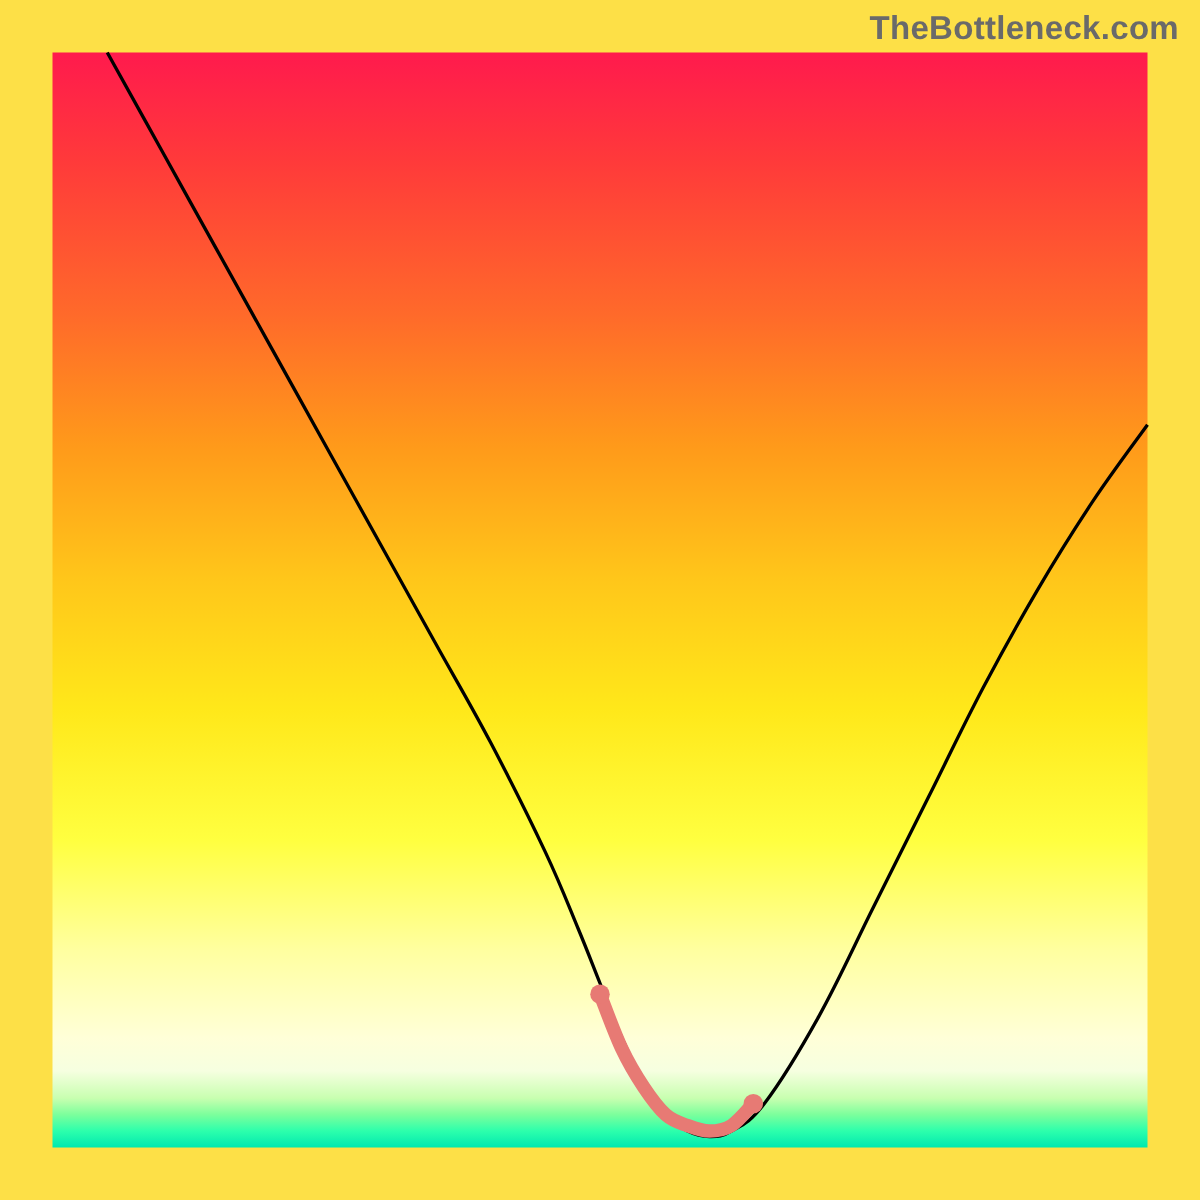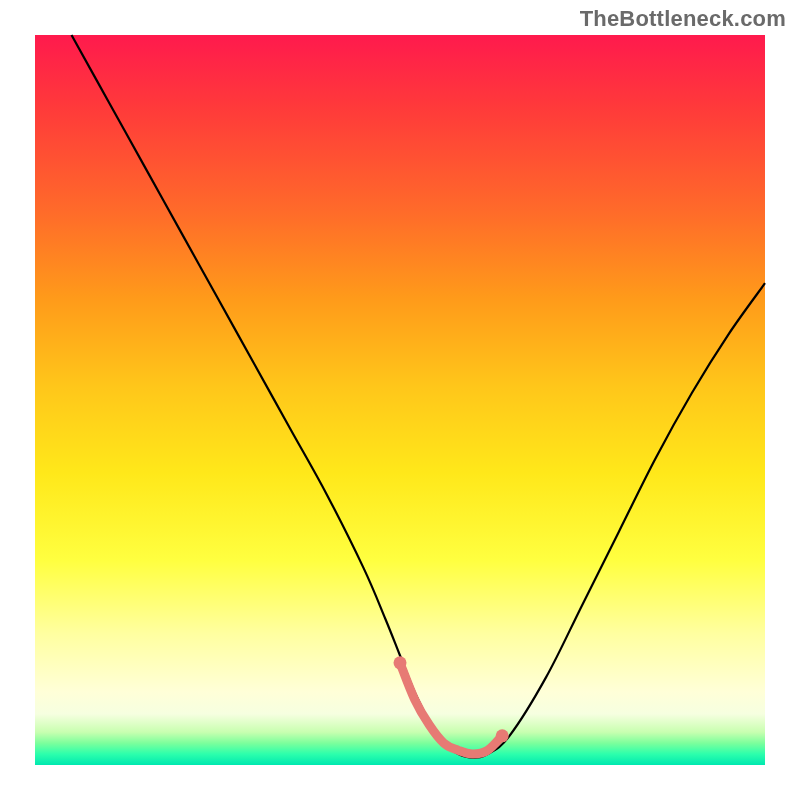--- a/index.html
+++ b/index.html
@@ -9,21 +9,21 @@
     height: 800px;
     background: #000;
     overflow: hidden;
   }
   .frame {
     position: absolute;
     left: 0;
     top: 0;
     width: 800px;
     height: 800px;
-    background: #ffffff;
+    background: #fde047;
   }
   .plot-area {
     position: absolute;
     left: 35px;
     top: 35px;
     width: 730px;
     height: 730px;
     background: linear-gradient(to bottom,
       #ff1a4d 0%,
       #ff3a3a 10%,

